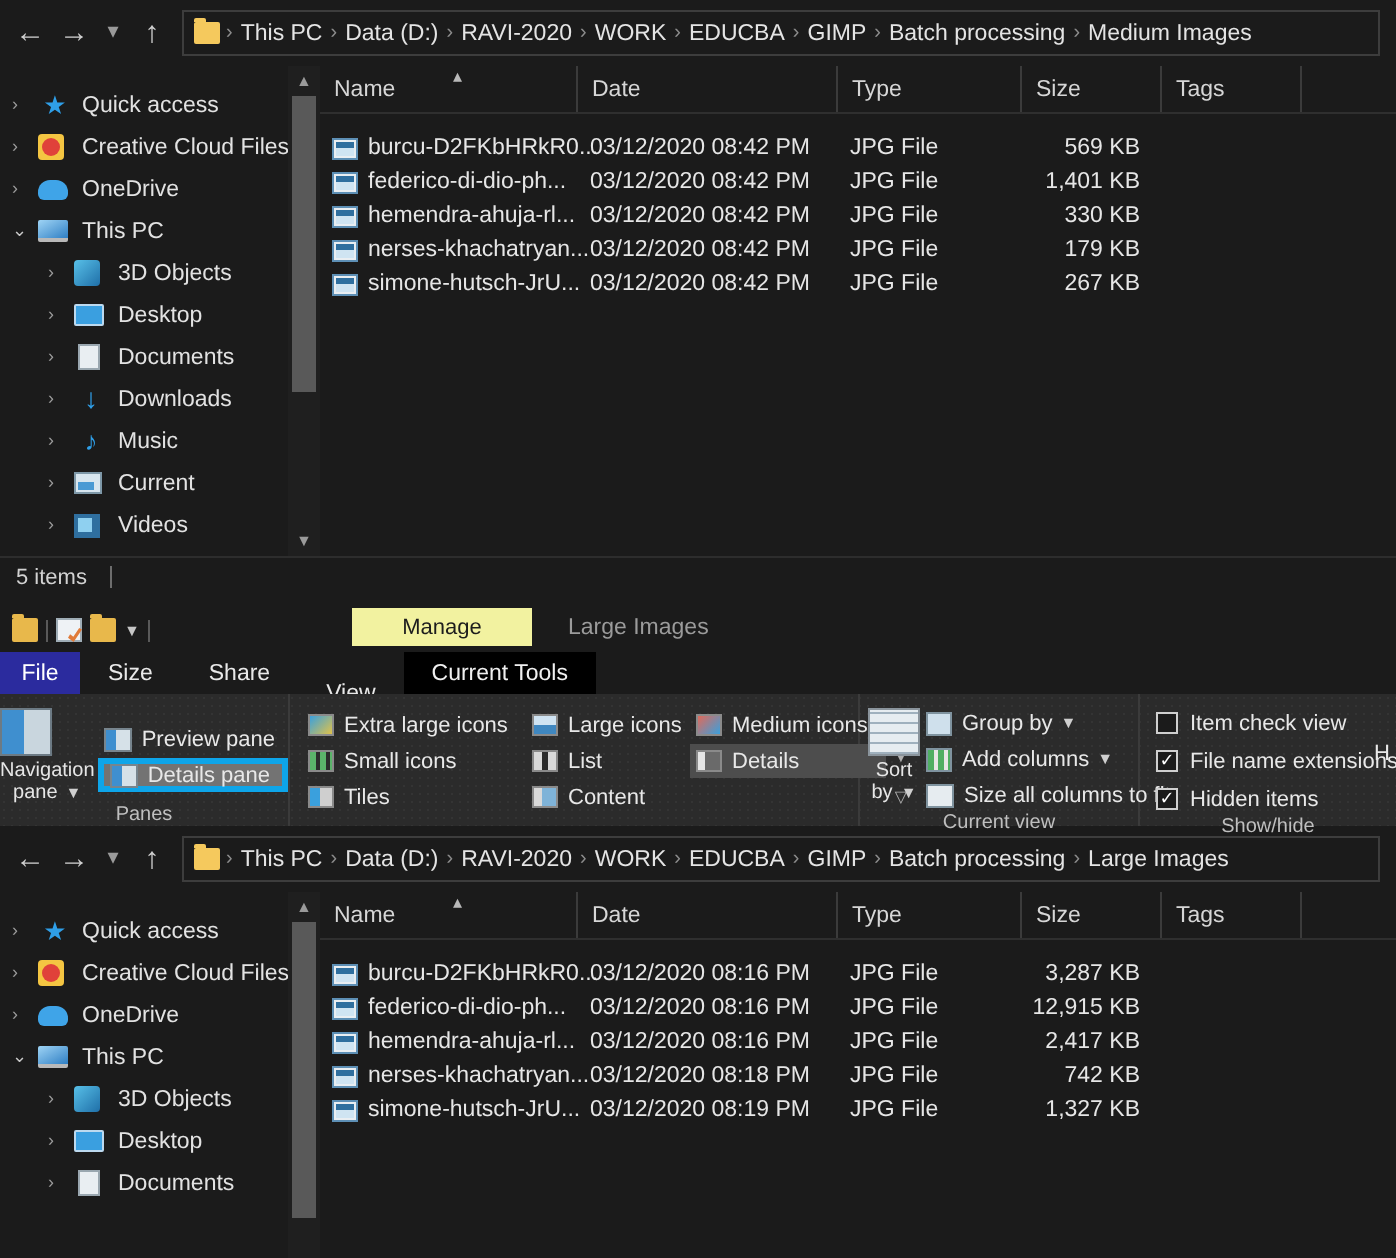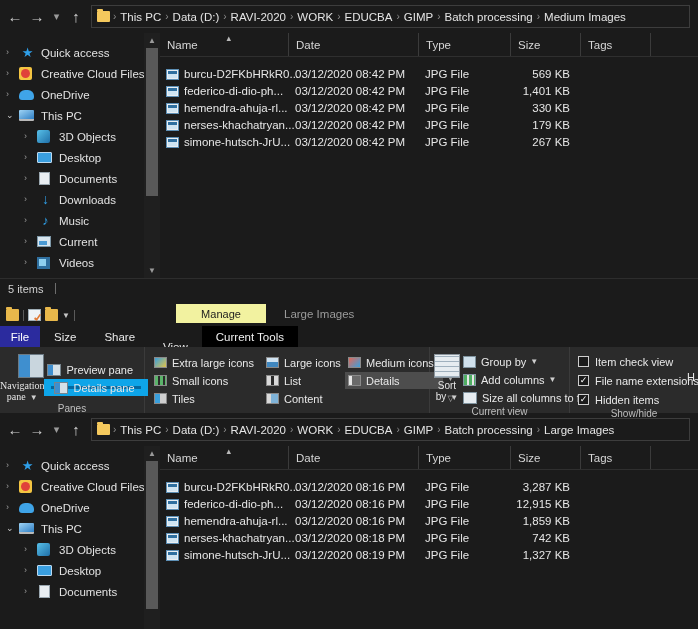--- a/index.html
+++ b/index.html
@@ -121,27 +121,27 @@
   .tab { font-size:11.5px; display:flex;align-items:center;justify-content:center; color:#e9e9e9; padding:0 14px; }
   .tab.file { background:#2b2b9e; color:#ffffff; width:40px; padding:0; }
   .tab.active { background:#2b2b2b;margin-top:21px; }
   .tab.ctx { background:#000000; color:#f0f0f0; }
 
   .ribbon { height: 66px; background: #2b2b2b; display: flex; position:relative; }
   .rgroup { position: relative; height: 66px; border-right: 1px solid #3b3b3b; display:flex; flex-direction:column; }
   .rgroup-body { flex:1; display:flex; align-items:flex-start; padding-top:5px; }
   .rgroup-label { font-size:10px; color:#bfbfbf; text-align:center; height:14px; line-height:12px; }
 
-  .bigbtn { width:64px; display:flex;flex-direction:column;align-items:flex-end; padding-top:2px;font-family:Liberation Serif, serif; }
+  .bigbtn { width:64px; display:flex;flex-direction:column;align-items:flex-start; padding-top:2px; }
   .bigbtn .glyph { width:26px;height:24px;background:linear-gradient(90deg,#3f8fcf 0 45%,#c9d6de 45% 100%);border:1px solid #6c7a84; }
   .bigbtn .lbl { font-size:10px;color:#e6e6e6;text-align:center;line-height:11px;margin-top:2px; }
 
   .smallcol { display:flex;flex-direction:column; gap:1px; padding-top:1px; }
   .smallbtn { height:17px; display:flex;align-items:center; font-size:11px;color:#e8e8e8; padding:0 6px 0 3px; white-space:nowrap; }
-  .smallbtn.sel { background:#0369a1; border:7px solid #0ea5e9; }
+  .smallbtn.sel { background:#737373; border:3px solid #0ea5e9; }
   .sb-ico { width:14px;height:12px;flex:none;margin-right:5px; position:relative; }
   .pane-ico { background:linear-gradient(90deg,#3f8fcf 0 42%,#d6e1e8 42% 100%); border:1px solid #77858e; }
   .caret { font-size:8px; color:#cfcfcf; margin-left:4px; }
 
   
   .gallery { display:flex; padding-top:2px; }
   .gcol { display:flex; flex-direction:column; gap:1px; }
   .gitem { height:17px; display:flex;align-items:center; font-size:11px;color:#e8e8e8; padding:0 8px 0 3px; white-space:nowrap; }
   .gitem.sel { background:#4d4d4d; }
   .g-ico { width:13px;height:11px;flex:none;margin-right:5px; }
@@ -651,21 +651,21 @@
             <div class="cell size" style="width: 70px;">12,915 KB</div>
             <div class="cell" style="width: 70px;"></div>
           </div>
           <div class="row">
             <div class="namecell">
               <span class="jpg-ico"></span>
               <span class="cell">hemendra-ahuja-rl...</span>
             </div>
             <div class="cell c-date" style="width: 130px;">03/12/2020 08:16 PM</div>
             <div class="cell c-type" style="width: 92px;">JPG File</div>
-            <div class="cell size" style="width: 70px;">1,859 KB</div>
+            <div class="cell size" style="width: 70px;">2,417 KB</div>
             <div class="cell" style="width: 70px;"></div>
           </div>
           <div class="row">
             <div class="namecell">
               <span class="jpg-ico"></span>
               <span class="cell">nerses-khachatryan...</span>
             </div>
             <div class="cell c-date" style="width: 130px;">03/12/2020 08:18 PM</div>
             <div class="cell c-type" style="width: 92px;">JPG File</div>
             <div class="cell size" style="width: 70px;">742 KB</div>

